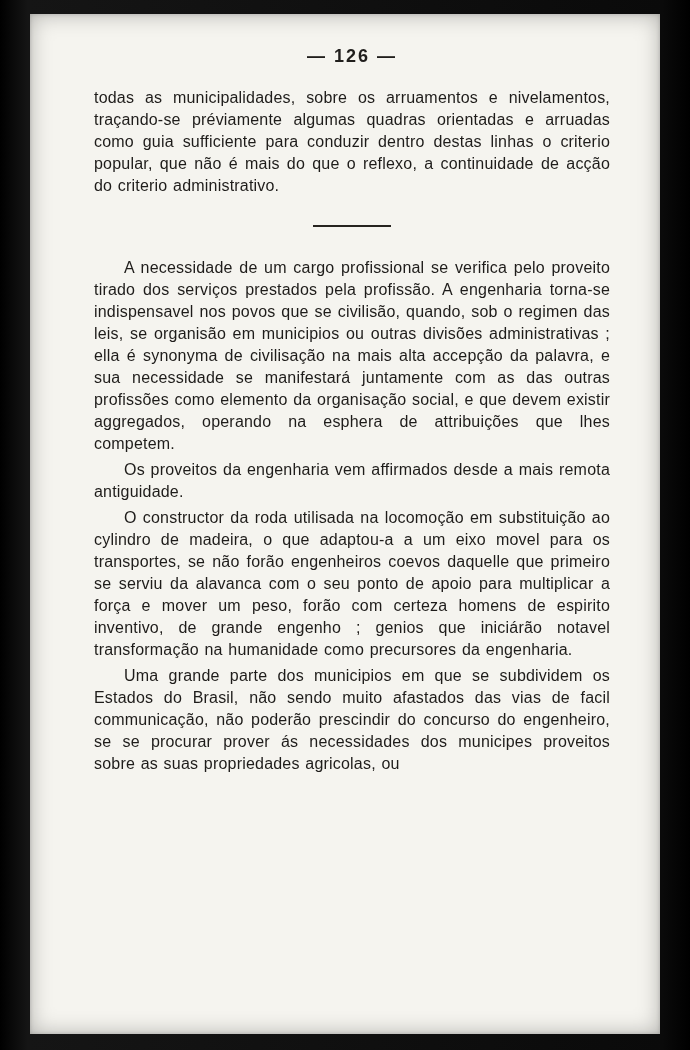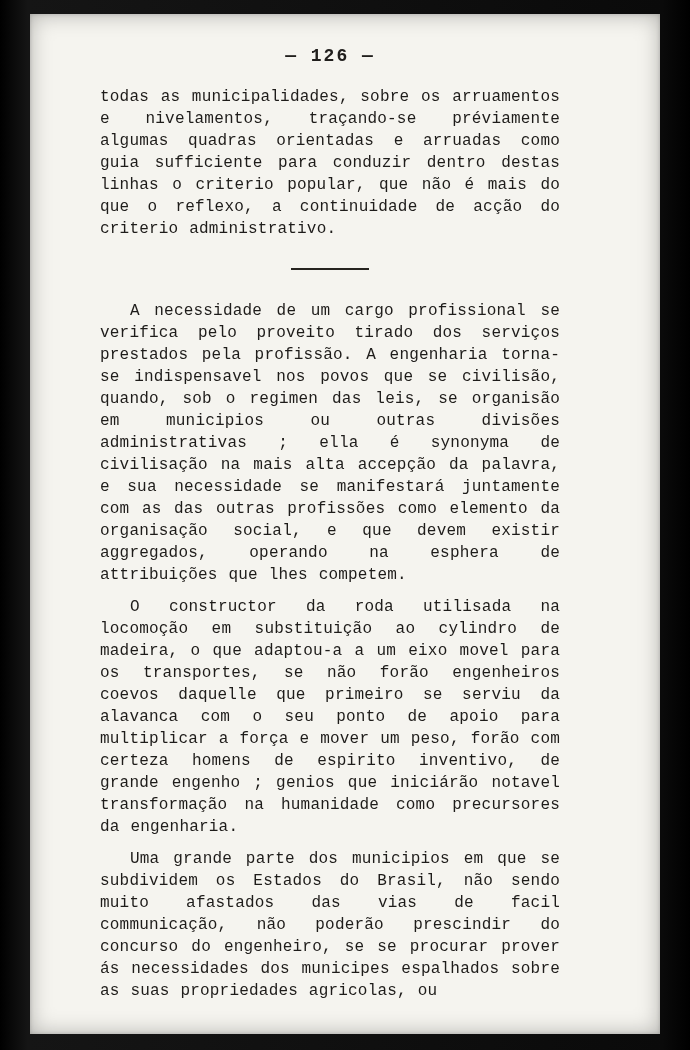--- a/index.html
+++ b/index.html
@@ -21,35 +21,35 @@
   .page {
     position: absolute;
     top: 14px;
     left: 30px;
     right: 30px;
     bottom: 16px;
     background: #f5f4ef;
     box-shadow:
       inset 0 0 22px rgba(0,0,0,0.28),
       inset 0 0 4px rgba(0,0,0,0.18);
-    padding: 28px 90px 18px 60px;
+    padding: 28px 46px 18px 60px;
     box-sizing: border-box;
-    font-family: Liberation Mono, monospace;
+    font-family: Liberation Sans, sans-serif;
     color: #1e1c1a;
   }
   .page-number {
     text-align: center;
     font-size: 18px;
     font-weight: bold;
     letter-spacing: 2px;
     color: #201e1c;
     margin: 4px 0 20px 0;
   }
   .para {
-    margin: 10px;
+    margin: 4px;
     font-size: 16px;
     line-height: 22px;
     text-align: justify;
     text-indent: 30px;
     letter-spacing: 0.2px;
     word-spacing: 1px;
   }
   .para.no-indent {
     text-indent: 0;
   }
@@ -67,20 +67,21 @@
   <div class="page">
 
     <div class="page-number">— 126 —</div>
 
     <p class="para no-indent">todas as municipalidades, sobre os arruamentos e nivelamentos, traçando-se préviamente algumas quadras orientadas e arruadas como guia sufficiente para conduzir dentro destas linhas o criterio popular, que não é mais do que o reflexo, a continuidade de acção do criterio administrativo.</p>
 
     <div class="separator"></div>
 
     <p class="para">A necessidade de um cargo profissional se verifica pelo proveito tirado dos serviços prestados pela profissão. A engenharia torna-se indispensavel nos povos que se civilisão, quando, sob o regimen das leis, se organisão em municipios ou outras divisões administrativas ; ella é synonyma de civilisação na mais alta accepção da palavra, e sua necessidade se manifestará juntamente com as das outras profissões como elemento da organisação social, e que devem existir aggregados, operando na esphera de attribuições que lhes competem.</p>
 
+    <p class="para">Os proveitos da engenharia vem affirmados desde a mais remota antiguidade.</p>
 
     <p class="para">O constructor da roda utilisada na locomoção em substituição ao cylindro de madeira, o que adaptou-a a um eixo movel para os transportes, se não forão engenheiros coevos daquelle que primeiro se serviu da alavanca com o seu ponto de apoio para multiplicar a força e mover um peso, forão com certeza homens de espirito inventivo, de grande engenho ; genios que iniciárão notavel transformação na humanidade como precursores da engenharia.</p>
 
 
-    <p class="para">Uma grande parte dos municipios em que se subdividem os Estados do Brasil, não sendo muito afastados das vias de facil communicação, não poderão prescindir do concurso do engenheiro, se se procurar prover ás necessidades dos municipes espalhados sobre as suas propriedades agricolas, ou</p>
+    <p class="para">Uma grande parte dos municipios em que se subdividem os Estados do Brasil, não sendo muito afastados das vias de facil communicação, não poderão prescindir do concurso do engenheiro, se se procurar prover ás necessidades dos municipes proveitos sobre as suas propriedades agricolas, ou</p>
 
   </div>
 </div>
 
 </body></html>

